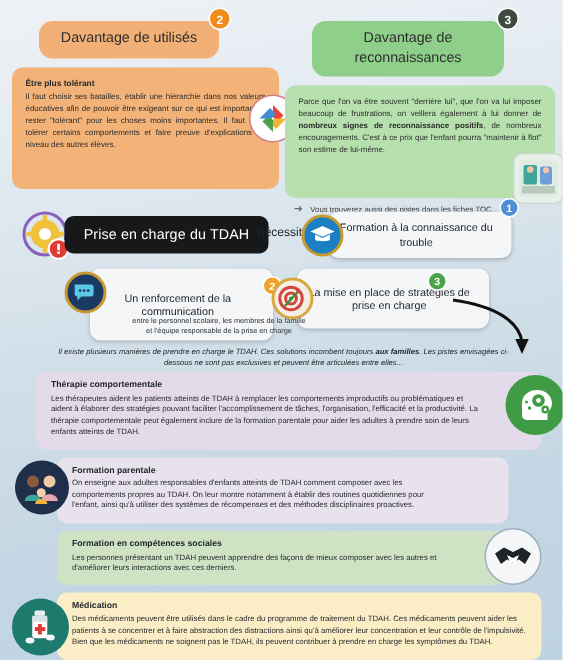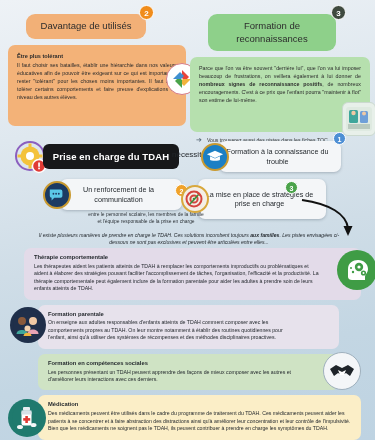--- a/index.html
+++ b/index.html
@@ -58,38 +58,38 @@
     font-size:5.2px;line-height:7px;color:#3a3a3a;margin:5px 0 0 6px;
   }
   .note .arr{color:#5b6b7a;font-size:7px;line-height:6px;}
 
   
   .mid{position:absolute;left:0;top:132px;width:375px;height:116px;}
 
   .gearbtn{position:absolute;left:14px;top:8px;width:34px;height:34px;}
   .blackpill{
     position:absolute;left:43px;top:12px;width:136px;height:25px;border-radius:6px;
-    background:#17181a;color:#fff;font-size:9.5px;font-weight:bold;
+    background:#17181a;color:#fff;font-size:9.5px;font-weight:normal;
     display:flex;align-items:center;justify-content:center;letter-spacing:.1px;
   }
   .necessite{
     position:absolute;left:172px;top:18px;font-size:8px;color:#23272b;
   }
 
   .card{
     position:absolute;background:#f4f6f8;border-radius:7px;
     box-shadow:0 1px 3px rgba(40,55,70,.28);
     display:flex;align-items:center;
   }
   .card .txt{
     flex:1;text-align:center;padding:4px 7px 4px 2px;
     font-size:7.2px;line-height:9.4px;color:#1f2429;
   }
   .cardA{left:219px;top:9px;width:122px;height:31px;}
-  .cardB{left:60px;top:47px;width:122px;height:31px;}
+  .cardB{left:60px;top:47px;width:122px;height:48px;}
   .cardC{left:198px;top:47px;width:128px;height:40px;}
 
   .cicon{
     position:absolute;border-radius:50%;box-sizing:border-box;
     display:flex;align-items:center;justify-content:center;
   }
   .icoA{left:-18px;top:2px;width:28px;height:28px;background:#1b7fc4;border:2px solid #c8992f;}
   .icoB{left:-17px;top:2px;width:28px;height:28px;background:#1b3a63;border:2px solid #c8992f;}
   .icoC{left:-17px;top:6px;width:28px;height:28px;background:#f4efe6;border:2px solid #d8a83c;}
 
@@ -158,21 +158,21 @@
             <path d="M21 12 L14 19 L10 15 L13 12 Z" fill="#f2b33d"></path>
             <path d="M12 21 L5 14 L9 10 L12 13 Z" fill="#4aa34a"></path>
             <path d="M3 12 L10 5 L14 9 L11 12 Z" fill="#3f8fd0"></path>
           </svg>
         </span>
       </div>
     </div>
 
     <div class="colB">
       <div class="pill green">
-        <span>Formation de reconnaissances</span>
+        <span>Davantage de reconnaissances</span>
         <span class="badge b3">3</span>
       </div>
       <div class="para green">
         <span>Parce que l'on va être souvent "derrière lui", que l'on va lui imposer beaucoup de frustrations, on veillera également à lui donner de </span><b>nombreux signes de reconnaissance positifs</b><span>, de nombreux encouragements. C'est à ce prix que l'enfant pourra "maintenir à flot" son estime de lui-même.</span>
         <span class="illus">
           <svg width="28" height="28" viewBox="0 0 28 28">
             <rect x="1" y="2" width="26" height="24" rx="3" fill="#dfeae1"></rect>
             <rect x="4" y="5" width="9" height="13" rx="1.5" fill="#3fa69b"></rect>
             <circle cx="8.5" cy="8" r="2.2" fill="#f0c9a4"></circle>
             <rect x="15" y="6" width="8" height="12" rx="1.5" fill="#6f9fd8"></rect>

